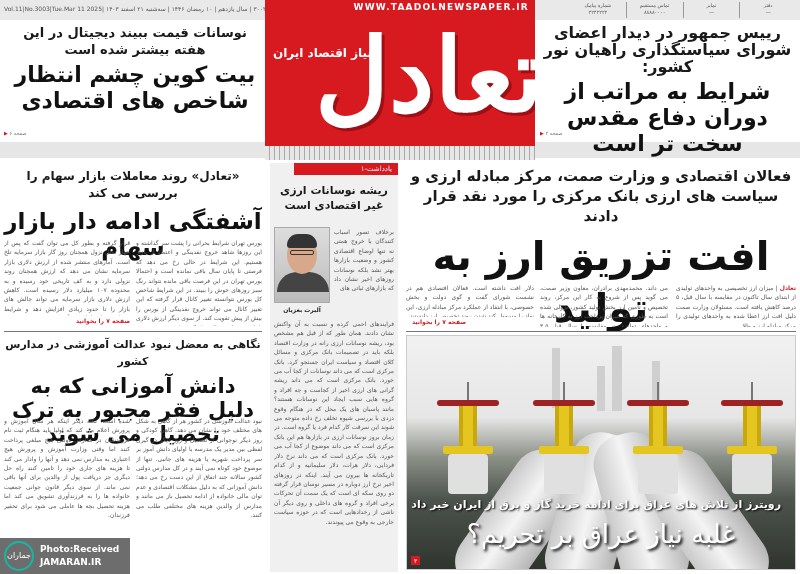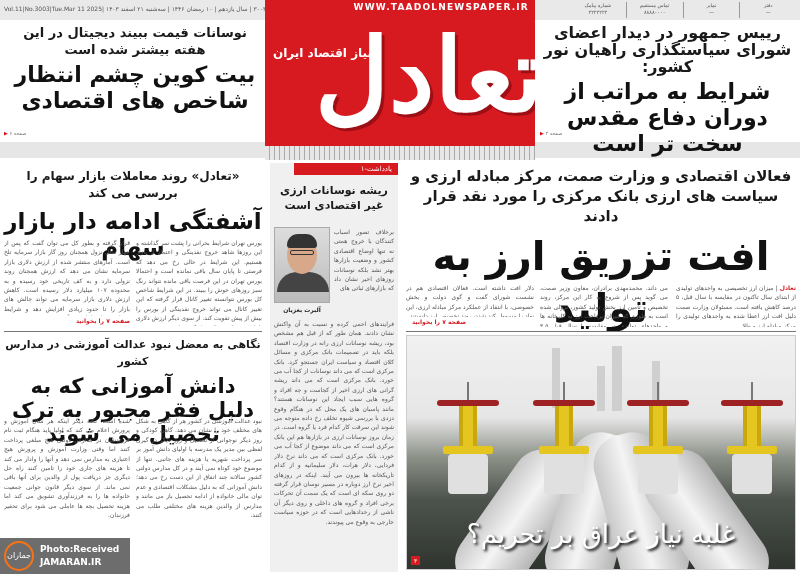--- a/index.html
+++ b/index.html
@@ -47,21 +47,21 @@
   .valve .wheel { height: 6px; background: #9e2124; border-radius: 3px; }
   .valve .stem { width: 2px; height: 18px; background: #777; margin: -24px auto 0; }
   .valve .yoke { width: 18px; height: 40px; background: #e5c520; margin: 6px auto 0; border-left: 4px solid #c9a80d; border-right: 4px solid #c9a80d; }
   .valve .bonnet { width: 50px; height: 8px; background: #e5c520; margin: 0 auto; border-radius: 2px; }
   .valve .body { width: 40px; height: 40px; background: #e0e0e0; margin: 0 auto; border-radius: 4px; }
   .img-kicker { position: absolute; right: 14px; top: 162px; color: #fff; font-size: 11px; font-weight: bold; direction: rtl; text-shadow: 1px 1px 2px #000; }
   .img-headline { position: absolute; right: 60px; top: 183px; color: #fff; font-size: 26px; font-weight: normal; direction: rtl; text-shadow: 2px 2px 3px #000; }
   .img-pagetag { position: absolute; left: 4px; bottom: 4px; width: 9px; height: 9px; background: #d71920; color: #fff; font-size: 6px; text-align: center; line-height: 9px; }
 
   .watermark { position: absolute; left: 0; top: 538px; width: 130px; height: 36px; background: rgba(60,60,60,0.75); }
-  .watermark .circle { position: absolute; left: 4px; top: 3px; width: 30px; height: 30px; border: 2px solid #f97316; border-radius: 50%; color: #fff; font-size: 8px; text-align: center; line-height: 26px; }
+  .watermark .circle { position: absolute; left: 4px; top: 3px; width: 30px; height: 30px; border: 2px solid #14b8a6; border-radius: 50%; color: #fff; font-size: 8px; text-align: center; line-height: 26px; }
   .watermark .txt { position: absolute; left: 40px; top: 5px; color: #fff; font-size: 9px; line-height: 13px; font-weight: bold; }
 </style>
 </head>
 <body>
 
 <div class="topbar">
   <div class="issue">Vol.11|No.3003|Tue.Mar 11 2025| قیمت ۱۵۰۰۰ تومان | ۸ صفحه | شماره ۳۰۰۳ | سال یازدهم | ۱۰ رمضان ۱۴۴۶ | سه‌شنبه ۲۱ اسفند ۱۴۰۳</div>
   <div class="meta">
     <div><span>شماره پیامک</span><br><span>۲۲۲۲۲۲۲</span></div>
     <div><span>تماس مستقیم</span><br><span>۸۸۸۸۰۰۰۰</span></div>
@@ -162,20 +162,21 @@
       <div class="bonnet"></div>
       <div class="body"></div>
     </div>
   <div class="valve" style="left:314px;top:64px;">
       <div class="wheel"></div>
       <div class="stem"></div>
       <div class="yoke"></div>
       <div class="bonnet"></div>
       <div class="body"></div>
     </div>
+  <div class="img-kicker">رویترز از تلاش های عراق برای ادامه خرید گاز و برق از ایران خبر داد</div>
   <div class="img-headline">غلبه نیاز عراق بر تحریم؟</div>
   <div class="img-pagetag">۳</div>
 </div>
 
 <div class="watermark">
   <div class="circle">جماران</div>
   <div class="txt">
     <span>Photo:Received</span><br>
     <span>JAMARAN.IR</span>
   </div>

